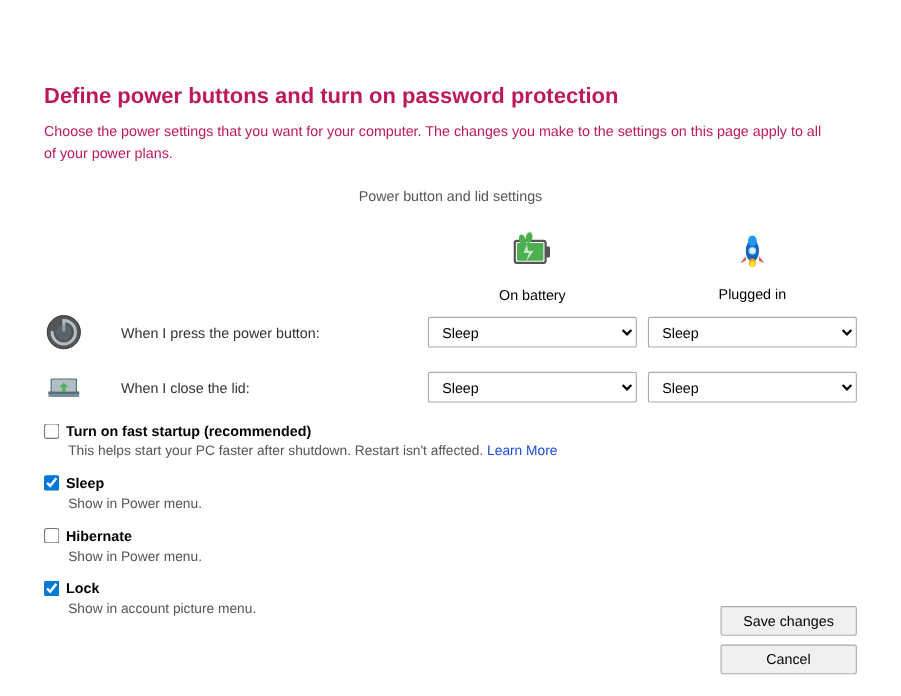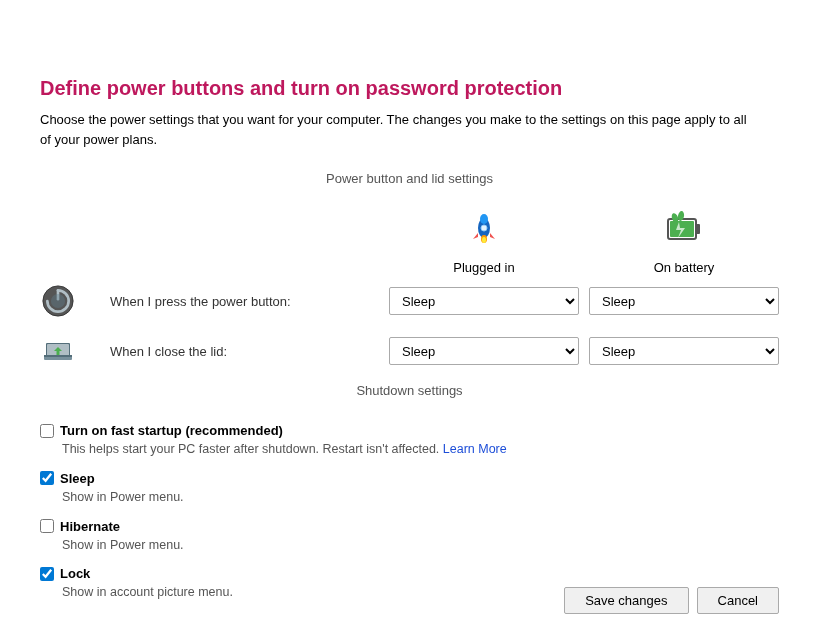--- a/index.html
+++ b/index.html
@@ -13,21 +13,21 @@
       padding: 30px 40px 20px 40px;
     }
     h1 {
       font-size: 20px;
       font-weight: 700;
       color: #be185d;
       margin-bottom: 10px;
       margin-top: 47px;
     }
     .description {
-      color: #000000;
+      color: #be185d;
       font-size: 13px;
       margin-bottom: 22px;
       max-width: 720px;
       line-height: 1.5;
     }
     .section-header {
       display: flex;
       align-items: center;
       margin-bottom: 14px;
       gap: 10px;
@@ -130,20 +130,21 @@
       color: #1d4ed8;
       text-decoration: none;
       text-align: center;
     }
     .footer {
       position: absolute;
       bottom: 20px;
       right: 40px;
       display: flex;
       gap: 8px;
+      flex-direction: column;
     }
     .btn {
       padding: 5px 20px;
       font-size: 13px;
       border: 1px solid #aaa;
       background: #f0f0f0;
       cursor: pointer;
       border-radius: 2px;
       color: #000;
     }
@@ -172,57 +173,57 @@
 <p class="description">Choose the power settings that you want for your computer. The changes you make to the settings on this page apply to all of your power plans.</p>
 
 <div class="section-header">
   <span>Power button and lid settings</span>
   <hr>
 </div>
 
 <div class="column-headers">
   <div class="col-header">
 
-    <span class="plug-icon">
-      <svg width="38" height="38" viewBox="0 0 38 38">
-
-        <ellipse cx="19" cy="17" rx="6" ry="10" fill="#1565c0"></ellipse>
-
-        <ellipse cx="19" cy="8" rx="4" ry="5" fill="#2196f3"></ellipse>
-
-        <path d="M13 22 L8 28 L13 26 Z" fill="#ef5350"></path>
-
-        <path d="M25 22 L30 28 L25 26 Z" fill="#ef5350"></path>
-
-        <ellipse cx="19" cy="28" rx="3" ry="4" fill="#ff9800"></ellipse>
-        <ellipse cx="19" cy="29" rx="2" ry="3" fill="#ffeb3b"></ellipse>
-
-        <circle cx="19" cy="17" r="3" fill="#e3f2fd" stroke="#90caf9" stroke-width="1"></circle>
-      </svg>
-    </span>
-    <span class="col-label">Plugged in</span>
-  </div>
-  <div class="col-header">
-
     <span class="battery-icon">
       <svg width="38" height="38" viewBox="0 0 38 38">
 
         <rect x="3" y="8" width="28" height="20" rx="2" ry="2" fill="none" stroke="#555" stroke-width="2"></rect>
 
         <rect x="31" y="13" width="4" height="10" rx="1" fill="#555"></rect>
 
         <rect x="5" y="10" width="24" height="16" rx="1" fill="#4caf50"></rect>
 
         <path d="M14 11 L11 19 L16 19 L13 27 L20 17 L15 17 Z" fill="#fff" opacity="0.7"></path>
 
         <ellipse cx="10" cy="7" rx="3" ry="5" fill="#4caf50" transform="rotate(-20 10 7)"></ellipse>
         <ellipse cx="16" cy="5" rx="3" ry="5" fill="#4caf50" transform="rotate(10 16 5)"></ellipse>
       </svg>
     </span>
     <span class="col-label">On battery</span>
+  </div>
+  <div class="col-header">
+
+    <span class="plug-icon">
+      <svg width="38" height="38" viewBox="0 0 38 38">
+
+        <ellipse cx="19" cy="17" rx="6" ry="10" fill="#1565c0"></ellipse>
+
+        <ellipse cx="19" cy="8" rx="4" ry="5" fill="#2196f3"></ellipse>
+
+        <path d="M13 22 L8 28 L13 26 Z" fill="#ef5350"></path>
+
+        <path d="M25 22 L30 28 L25 26 Z" fill="#ef5350"></path>
+
+        <ellipse cx="19" cy="28" rx="3" ry="4" fill="#ff9800"></ellipse>
+        <ellipse cx="19" cy="29" rx="2" ry="3" fill="#ffeb3b"></ellipse>
+
+        <circle cx="19" cy="17" r="3" fill="#e3f2fd" stroke="#90caf9" stroke-width="1"></circle>
+      </svg>
+    </span>
+    <span class="col-label">Plugged in</span>
   </div>
 </div>
 
 <div class="settings-row">
   <div class="row-icon">
     <svg class="power-icon-svg" viewBox="0 0 36 36">
 
       <circle cx="18" cy="18" r="17" fill="#555" stroke="#333" stroke-width="1"></circle>
 
       <path d="M18 6 A12 12 0 1 1 6 18" fill="none" stroke="#b0bec5" stroke-width="3" stroke-linecap="round"></path>
@@ -277,24 +278,20 @@
     <select>
       <option>Do nothing</option>
       <option selected="">Sleep</option>
       <option>Hibernate</option>
       <option>Shut down</option>
     </select>
   </div>
 </div>
 
 <div class="shutdown-section">
-  <div class="section-header">
-    <span>Shutdown settings</span>
-    <hr>
-  </div>
 
   <div class="checkbox-row">
     <label>
       <input type="checkbox" style="">
       <span>Turn on fast startup (recommended)</span>
     </label>
   </div>
   <div class="checkbox-desc">
     <span>This helps start your PC faster after shutdown. Restart isn't affected.</span>
     <a href="#" class="learn-more">Learn More</a>

